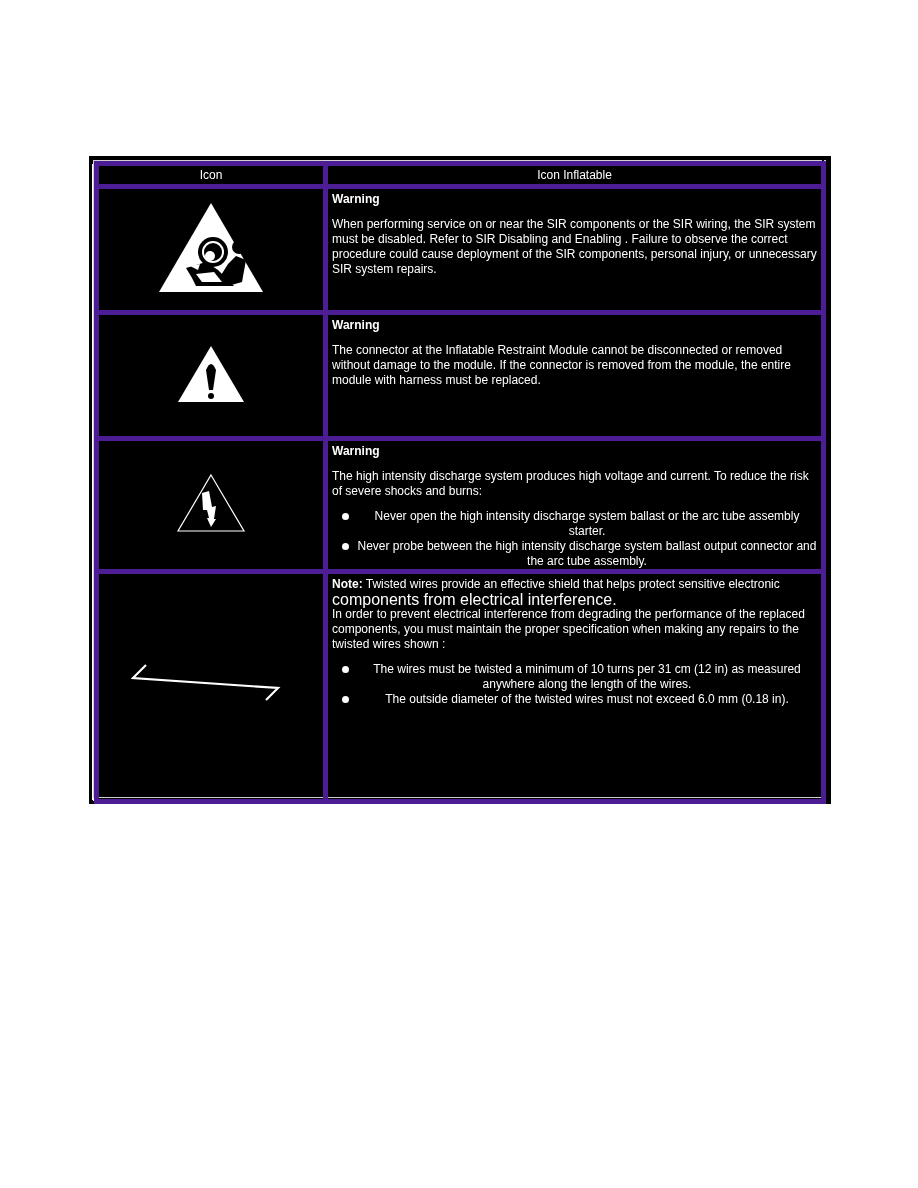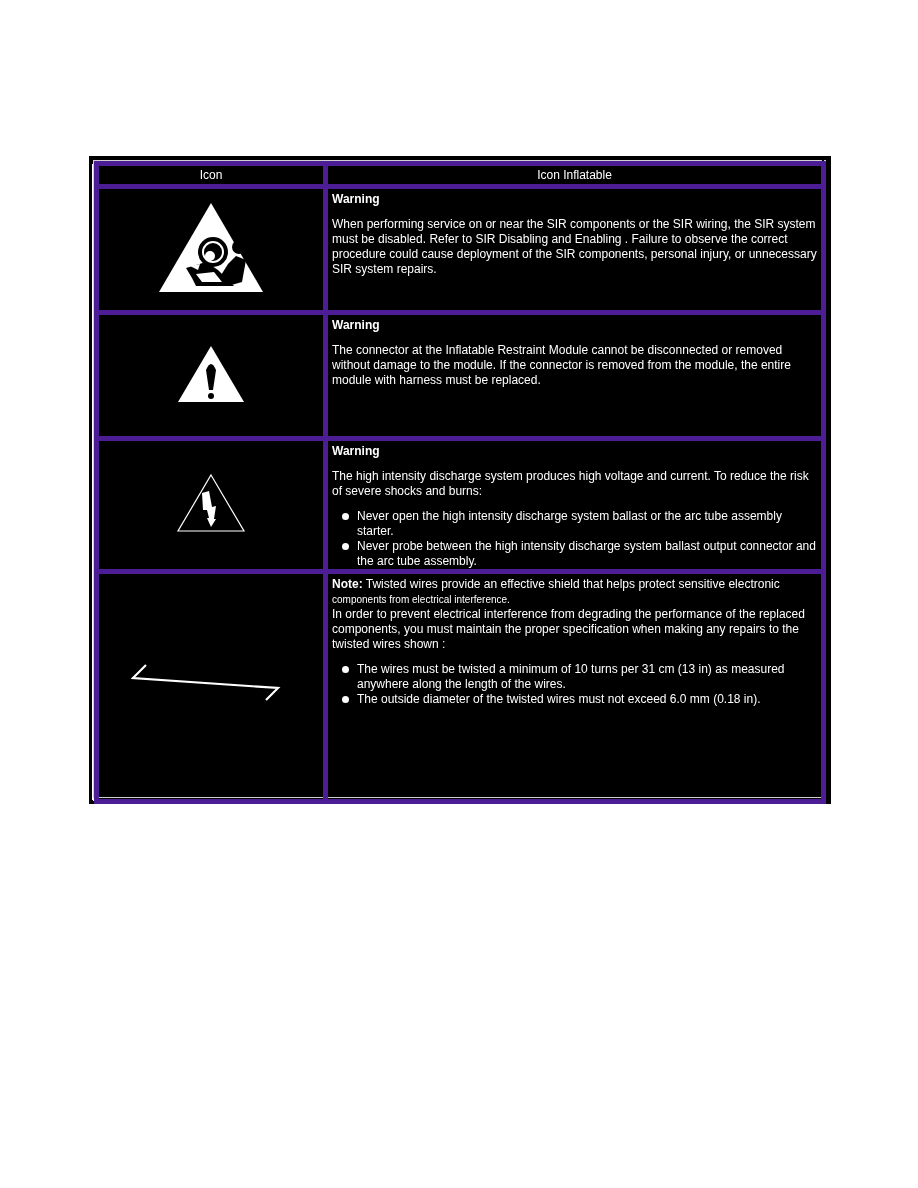--- a/index.html
+++ b/index.html
@@ -35,26 +35,26 @@
       vertical-align: middle; line-height: 18px;
     }
     col.c1 { width: 229px; }
     col.c2 { width: 498px; }
     td.icon-cell { text-align: center; vertical-align: middle; position: relative; }
     td.def-cell { padding: 3px 4px 0 4px; font-size: 12px; line-height: 15px; }
     .heading { font-weight: bold; margin: 0 0 10px 0; }
     .para { margin: 0 0 10px 0; }
     .para.tight { margin: 0; }
     ul { list-style: none; margin: 0 0 0 0; padding: 0; }
-    li { position: relative; padding-left: 25px; margin: 0; }
+    li { position: relative; padding-left: 25px; margin: 0; text-align: center; }
     li .bullet {
       position: absolute; left: 10px; top: 4px; width: 7px; height: 7px; border-radius: 50%;
       background: #ffffff;
     }
-    .small { font-size: 10px; }
+    .small { font-size: 16px; }
     .r1 { height: 126px; }
     .r2 { height: 126px; }
     .r3 { height: 133px; }
     .r4 { height: 230px; }
     svg { display: inline-block; }
   </style>
 </head>
 <body>
 
 <div class="frame">
@@ -138,21 +138,21 @@
               <svg width="160" height="50" viewBox="0 0 160 50">
                 <polyline points="15,5 2,18 147,28 135,40" fill="none" stroke="#ffffff" stroke-width="2.2"></polyline>
               </svg>
             </span>
           </td>
           <td class="def-cell">
             <div class="para tight"><b>Note:</b><span> Twisted wires provide an effective shield that helps protect sensitive electronic</span></div>
             <div class="para tight small">components from electrical interference.</div>
             <div class="para">In order to prevent electrical interference from degrading the performance of the replaced components, you must maintain the proper specification when making any repairs to the twisted wires shown :</div>
             <ul>
-              <li><span class="bullet"></span><span>The wires must be twisted a minimum of 10 turns per 31 cm (13 in) as measured anywhere along the length of the wires.</span></li>
+              <li><span class="bullet"></span><span>The wires must be twisted a minimum of 10 turns per 31 cm (12 in) as measured anywhere along the length of the wires.</span></li>
               <li><span class="bullet"></span><span>The outside diameter of the twisted wires must not exceed 6.0 mm (0.18 in).</span></li>
             </ul>
           </td>
         </tr>
       </tbody>
     </table>
   </div>
 </div>
 
 </body></html>

